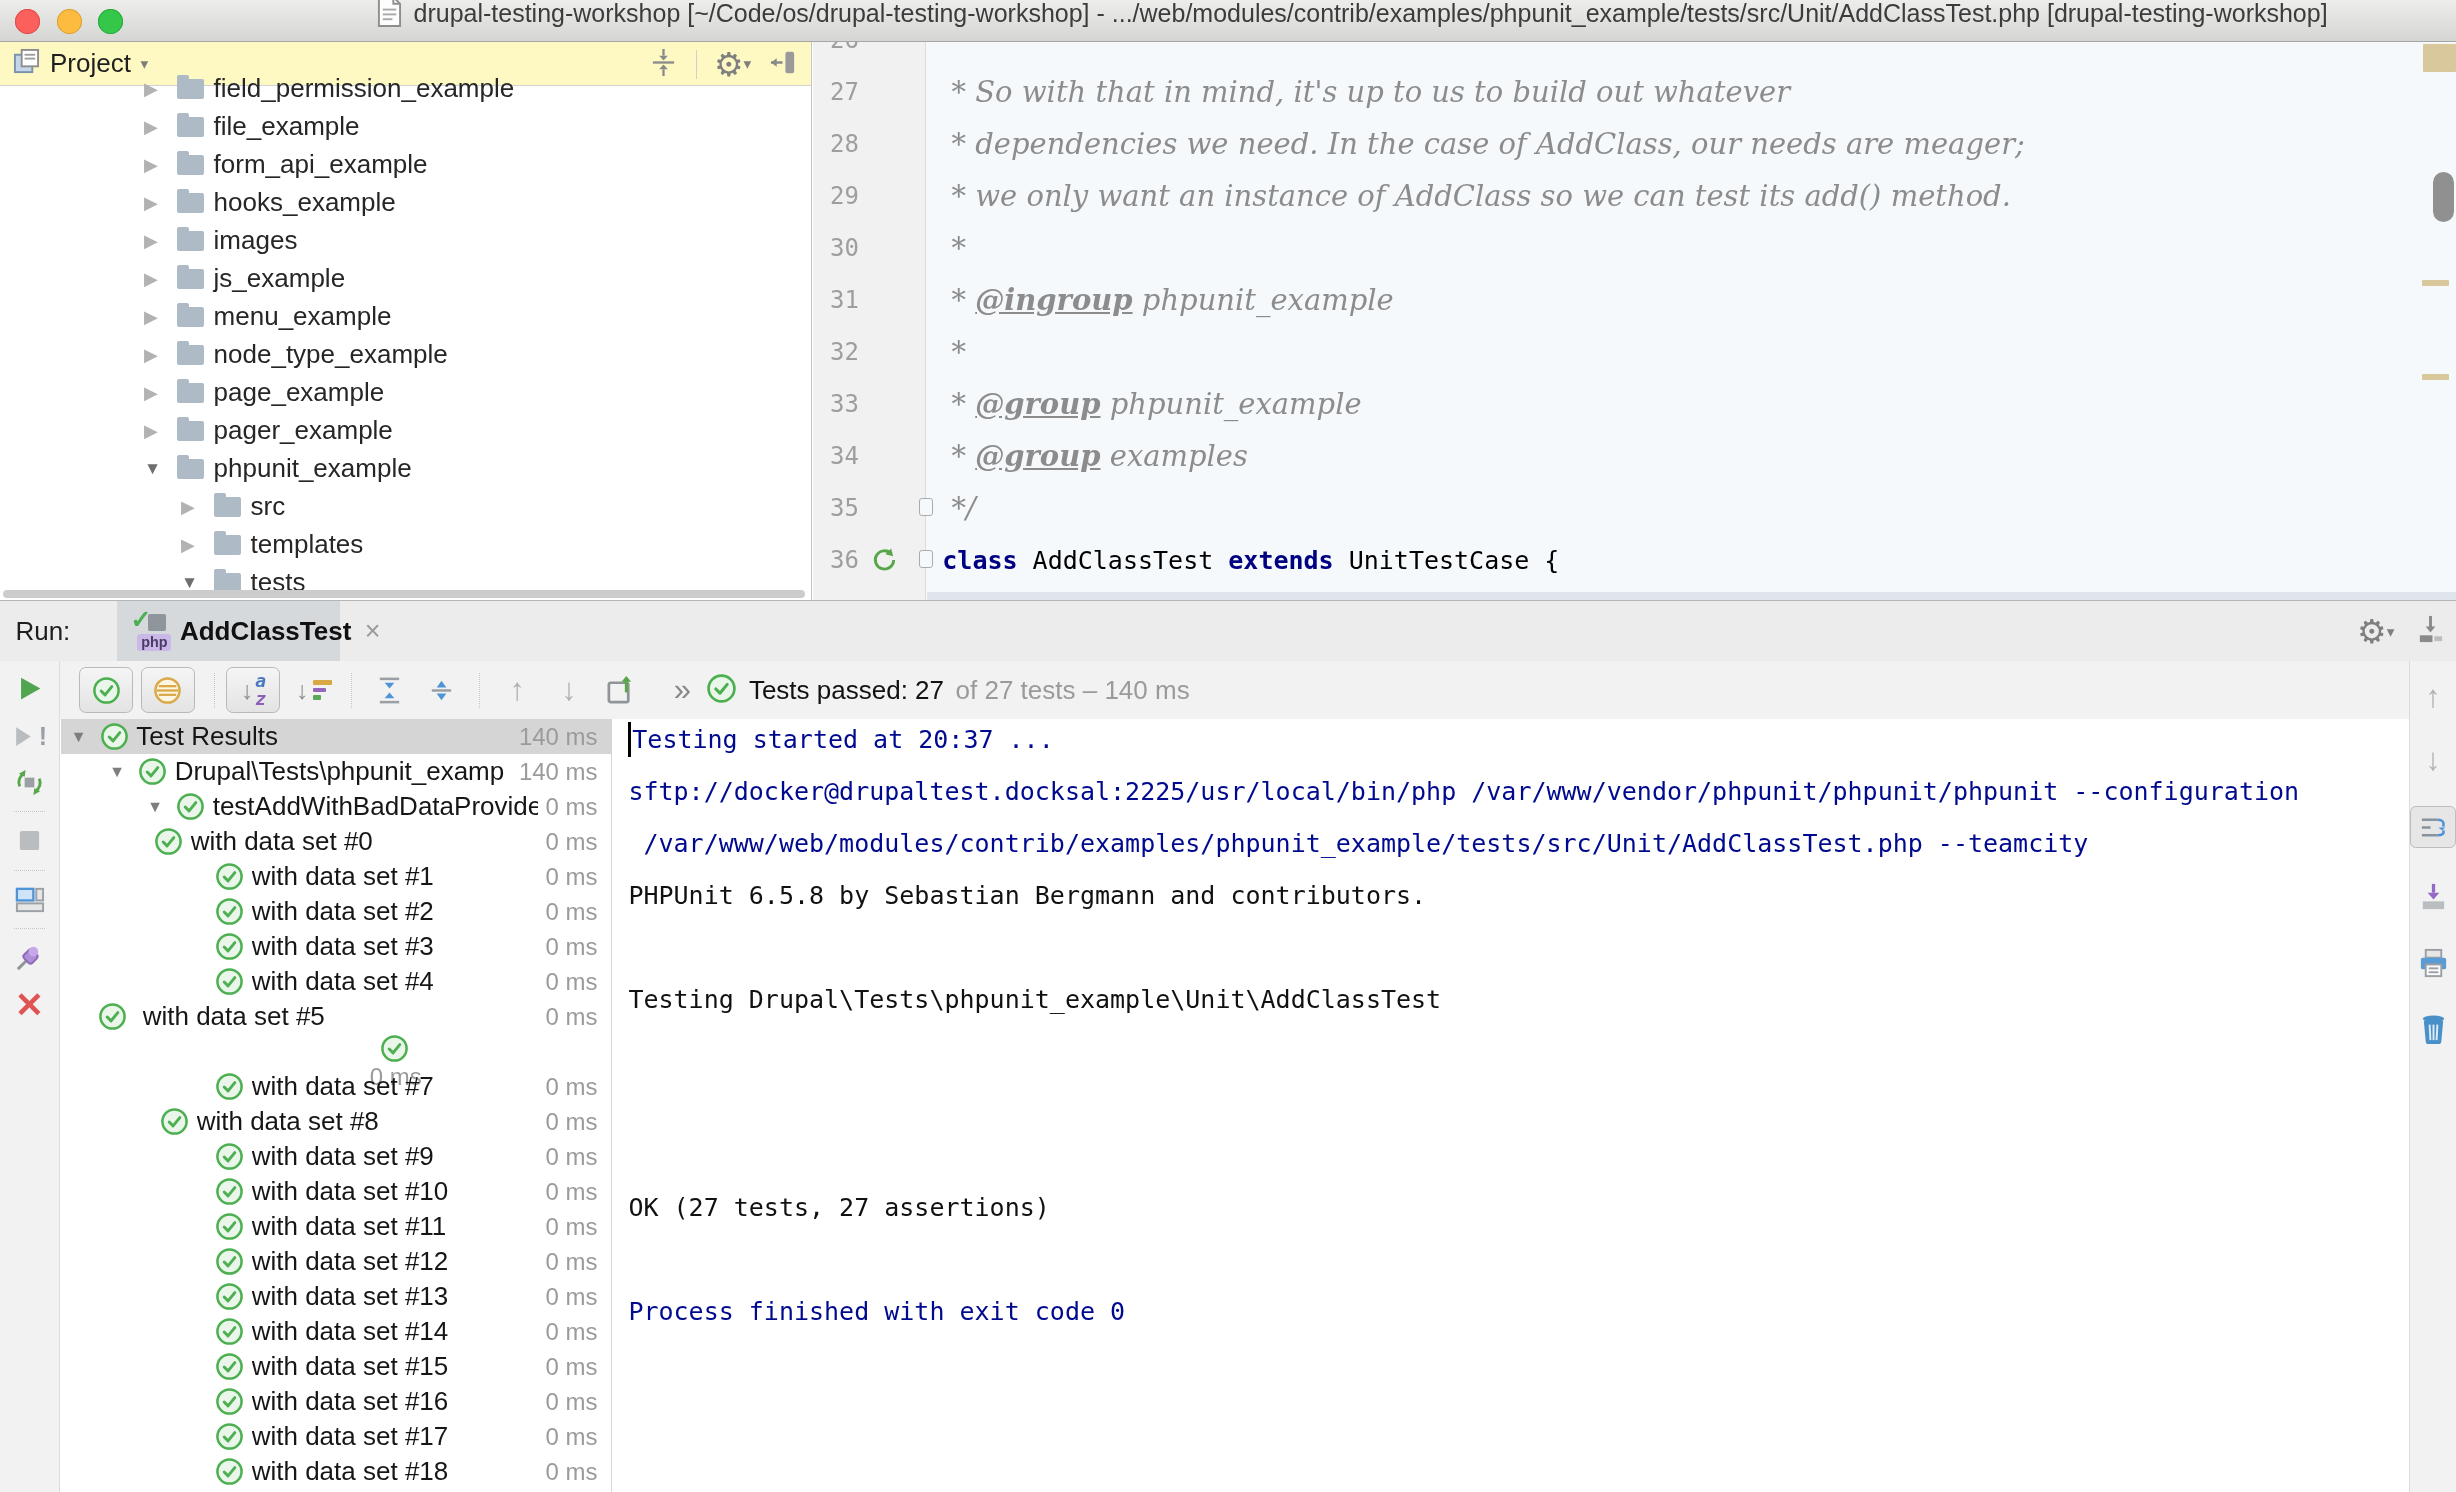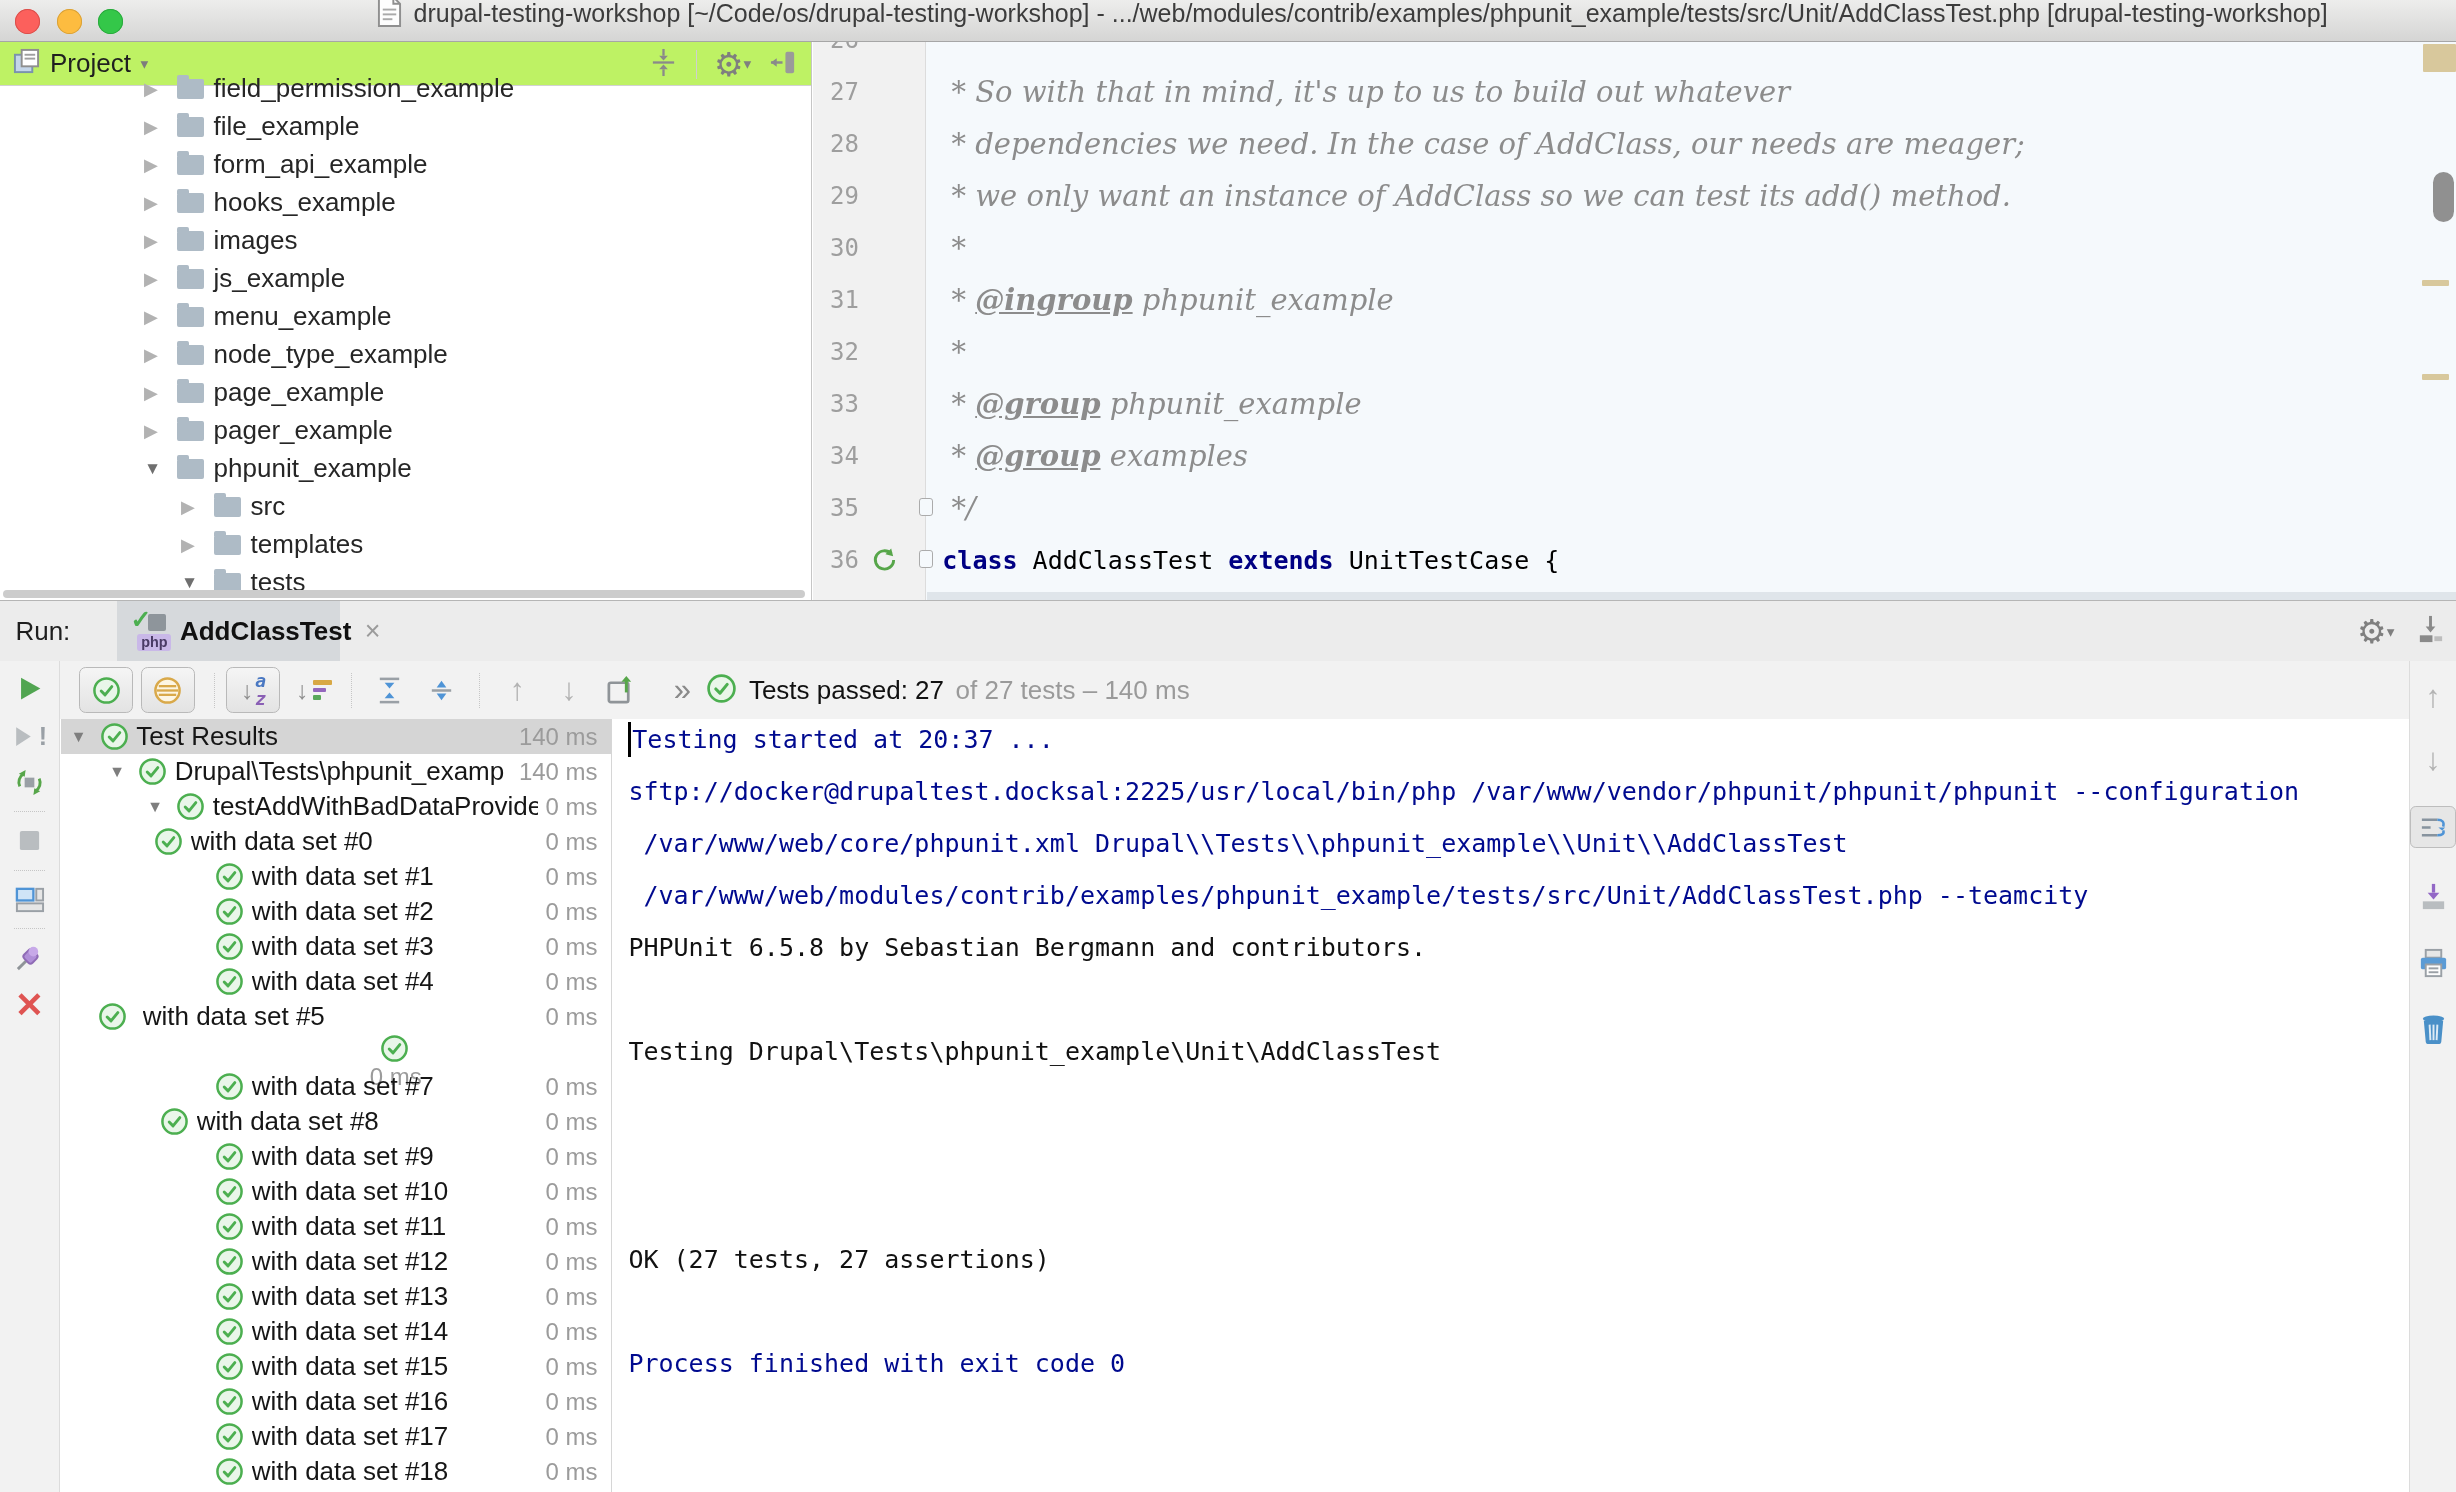--- a/index.html
+++ b/index.html
@@ -13,21 +13,21 @@
   .tl { position:absolute; top:8.6px; width:25px; height:25px; border-radius:50%; }
   .tl.red    { left:15.4px;  background:#fc605c; box-shadow:inset 0 0 0 1px #d94f4b; }
   .tl.yellow { left:57px;  background:#fdbc40; box-shadow:inset 0 0 0 1px #d8a138; }
   .tl.green  { left:98px; background:#34c749; box-shadow:inset 0 0 0 1px #2aa93d; }
   .title-wrap { position:absolute; left:377px; top:0; height:26px; display:flex; align-items:center; gap:11.5px; }
   .win-title { font-size:25px; color:#3c3c3c; white-space:nowrap; }
 
   
   .project-panel { position:absolute; left:0; top:42px; width:812px; height:558px;
                    background:#fff; border-right:1px solid #c6c6c6; overflow:hidden; }
-  .project-header { position:relative; height:44px; background:#bef264; border-bottom:1px solid #d2d2d2;
+  .project-header { position:relative; height:44px; background:#fef9c3; border-bottom:1px solid #d2d2d2;
                     display:flex; align-items:center; padding-left:13.4px; }
   .project-label { font-size:26px; color:#1f1f1f; margin-left:9.6px; }
   .hdr-caret { font-size:15.4px; color:#7d7d7d; margin-left:9.6px; }
   .ph-icons { position:absolute; right:13.4px; top:0; height:44px; display:flex; align-items:center; gap:17.3px; }
   .ph-sep { width:1px; height:29px; background:#cfcfcf; }
   .ptree { position:relative; margin-top:-16.3px; }
   .prow { height:38px; display:flex; align-items:center; white-space:nowrap; }
   .tarr { width:33px; font-size:18px; color:#b2b2b2; text-align:left; }
   .tarr.down { color:#6f6f6f; font-size:17.3px; }
   .folder { position:relative; width:27px; height:20px; background:#aebbc6; border-radius:1.9px; margin-right:9.6px; flex:none; }
@@ -707,21 +707,20 @@
           </svg></span>
         <span class="tt-label">with data set #19</span>
         <span class="tt-dur">0 ms</span>
       </div>
     </div>
 
   <div class="console">
     <div class="clines" id="console-lines">
         <div class="cline blue"><span class="caret"></span><span>Testing started at 20:37 ...</span></div>
         <div class="cline blue"><span>sftp://docker@drupaltest.docksal:2225/usr/local/bin/php /var/www/vendor/phpunit/phpunit/phpunit --configuration</span></div>
-        <div class="cline blue"><span> /var/www/web/core/phpunit.xml Drupal\\Tests\\phpunit_example\\Unit\\AddClassTest</span></div>
         <div class="cline blue"><span> /var/www/web/modules/contrib/examples/phpunit_example/tests/src/Unit/AddClassTest.php --teamcity</span></div>
         <div class="cline"><span>PHPUnit 6.5.8 by Sebastian Bergmann and contributors.</span></div>
         <div class="cline"><span></span></div>
         <div class="cline"><span>Testing Drupal\Tests\phpunit_example\Unit\AddClassTest</span></div>
         <div class="cline"><span></span></div>
         <div class="cline"><span></span></div>
         <div class="cline"><span></span></div>
         <div class="cline"><span>OK (27 tests, 27 assertions)</span></div>
         <div class="cline"><span></span></div>
         <div class="cline blue"><span>Process finished with exit code 0</span></div>

